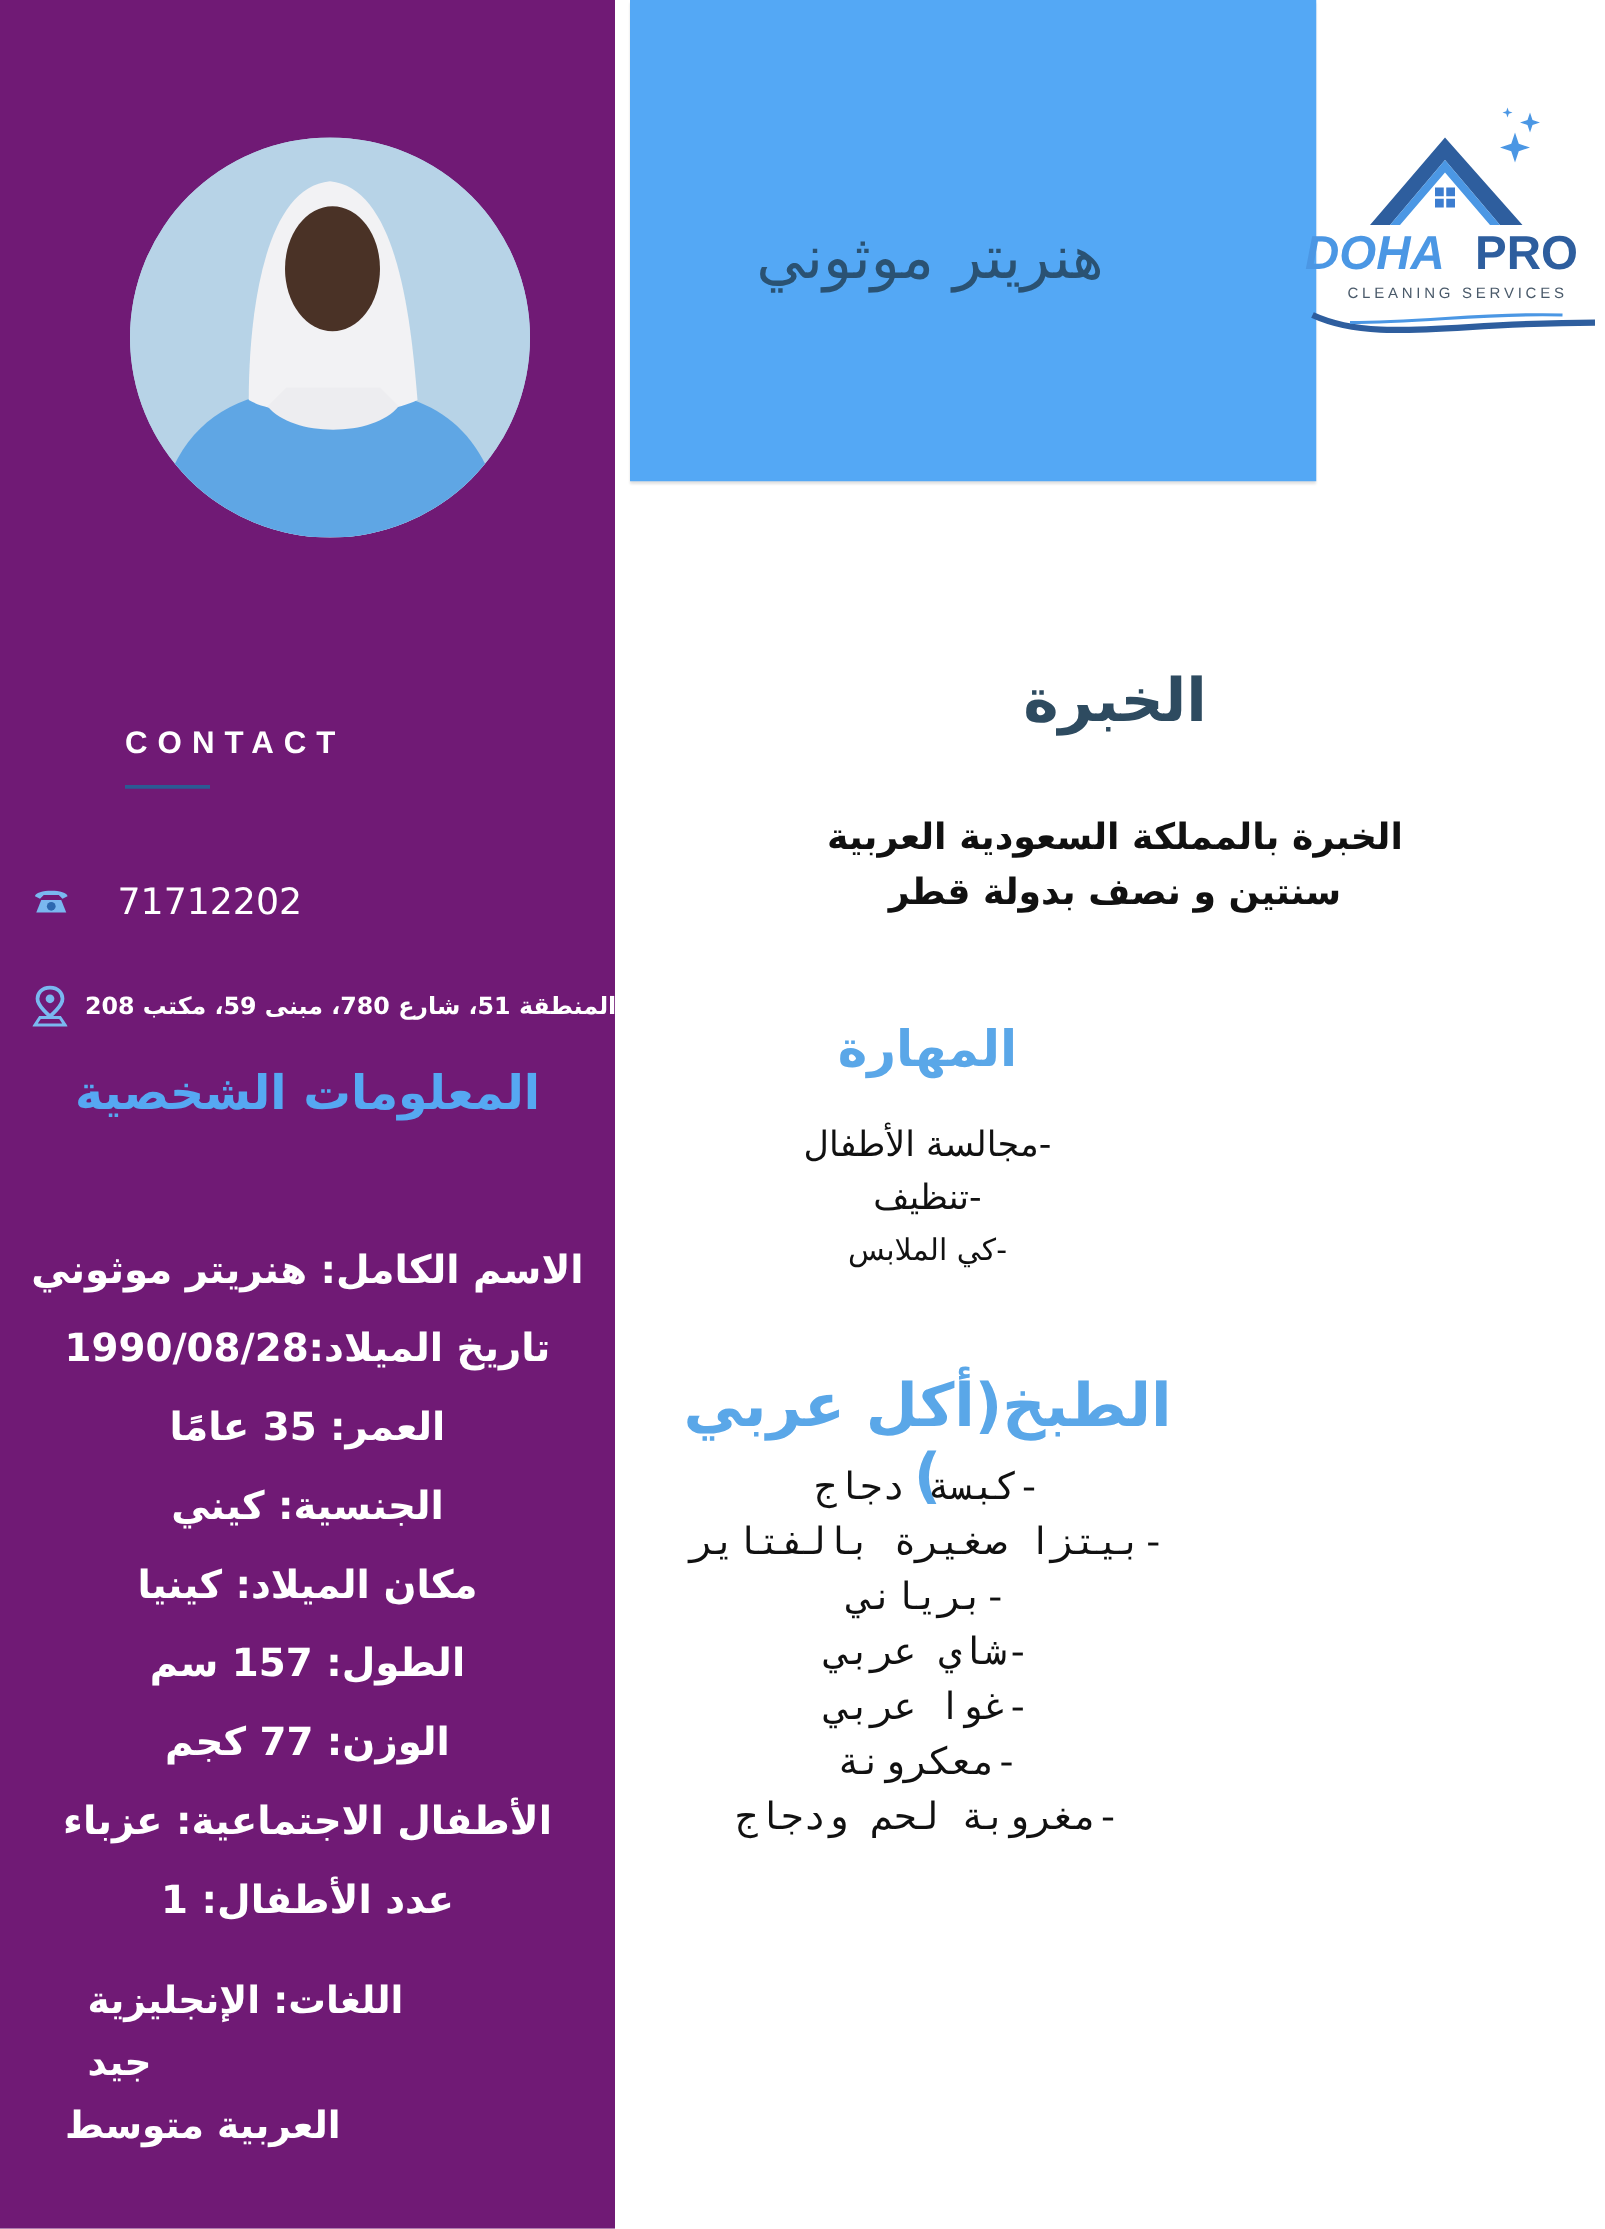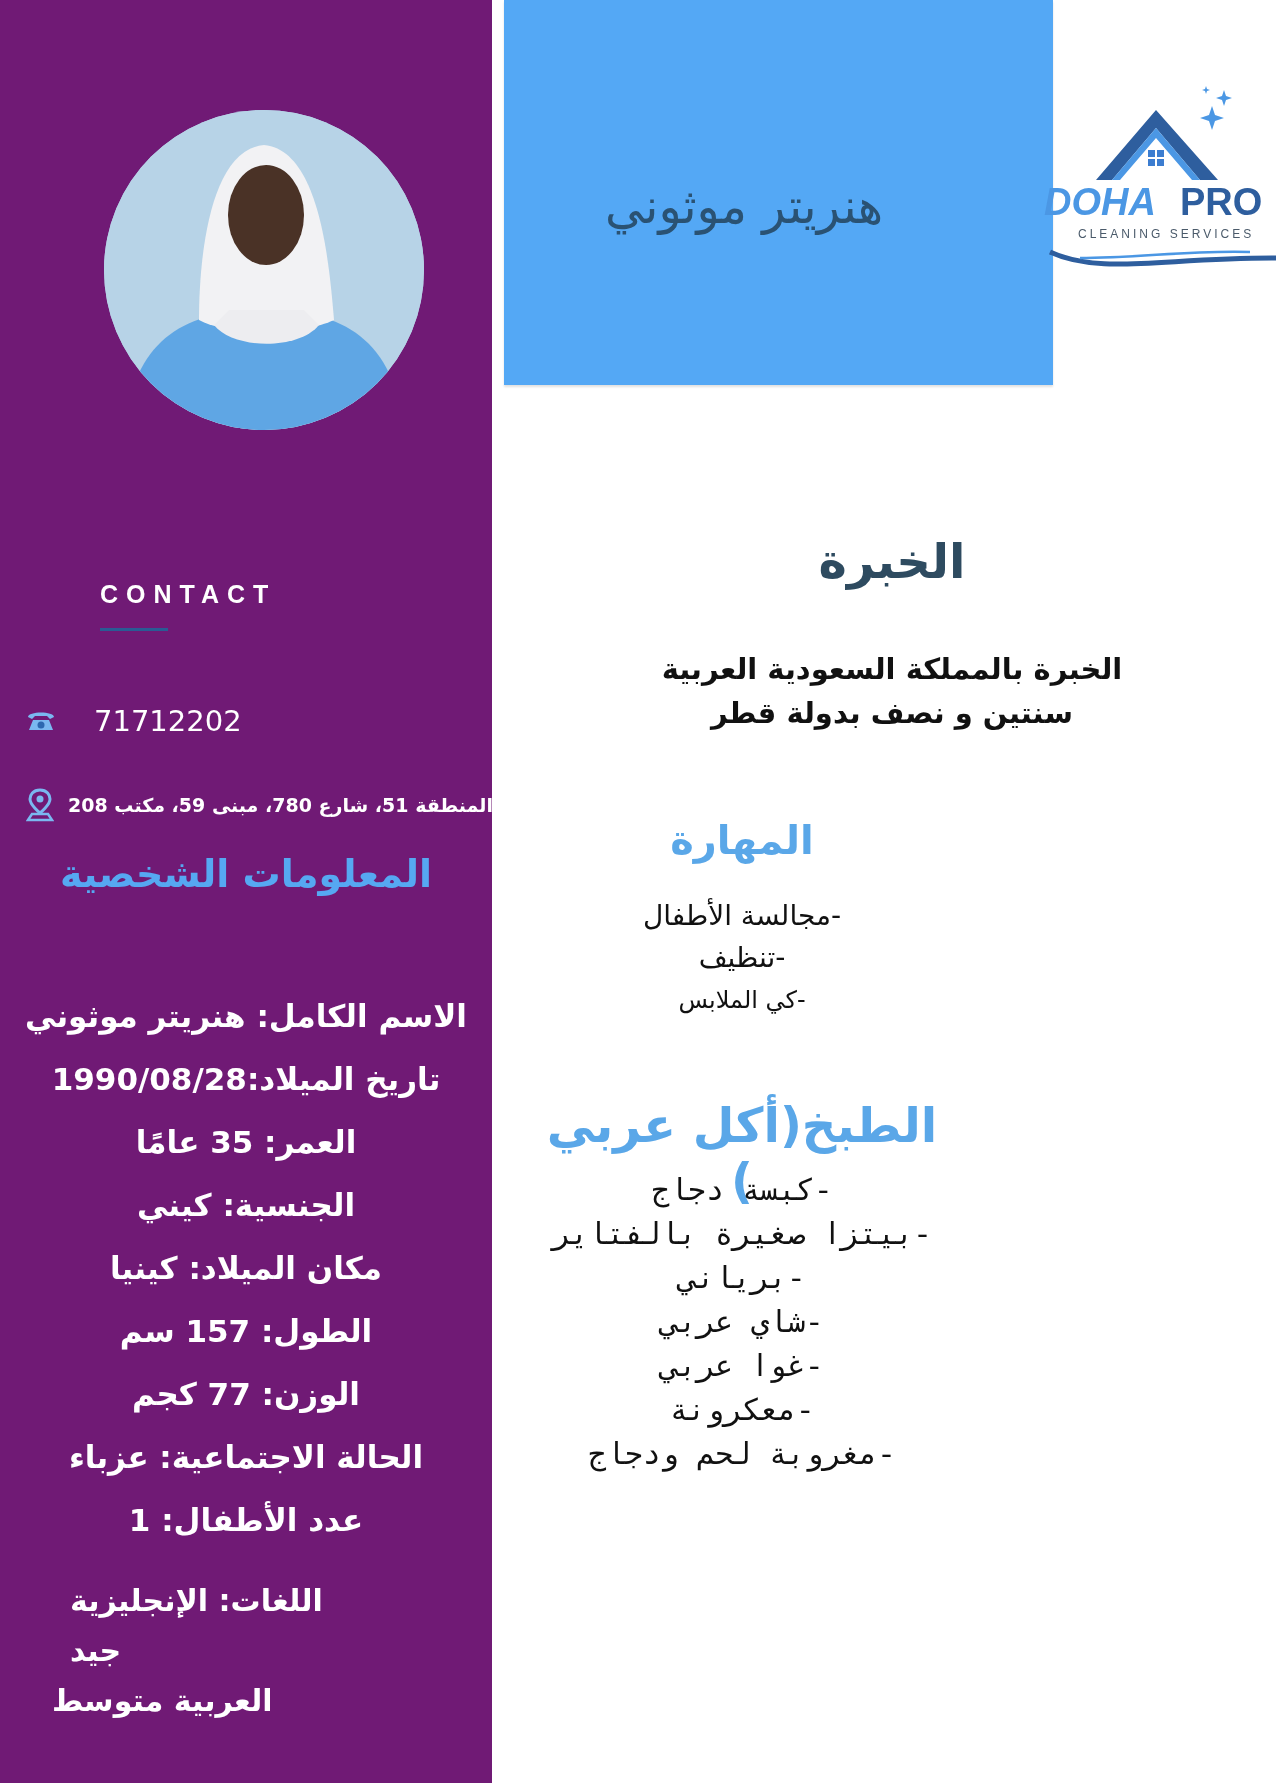--- a/index.html
+++ b/index.html
@@ -111,21 +111,21 @@
   <div class="personal-title">المعلومات الشخصية</div>
 
   <div class="personal-list">
     <div class="line">الاسم الكامل: هنريتر موثوني</div>
     <div class="line">تاريخ الميلاد:1990/08/28</div>
     <div class="line">العمر: 35 عامًا</div>
     <div class="line">الجنسية: كيني</div>
     <div class="line">مكان الميلاد: كينيا</div>
     <div class="line">الطول: 157 سم</div>
     <div class="line">الوزن: 77 كجم</div>
-    <div class="line">الحالة الاجتماعية: عزباء</div>
+    <div class="line">الأطفال الاجتماعية: عزباء</div>
     <div class="line">عدد الأطفال: 1</div>
   </div>
 
   <div class="languages">
     <div class="l1">اللغات: الإنجليزية جيد</div>
     <div class="l2">العربية متوسط</div>
   </div>
 </div>
 
 <div class="header-block">

